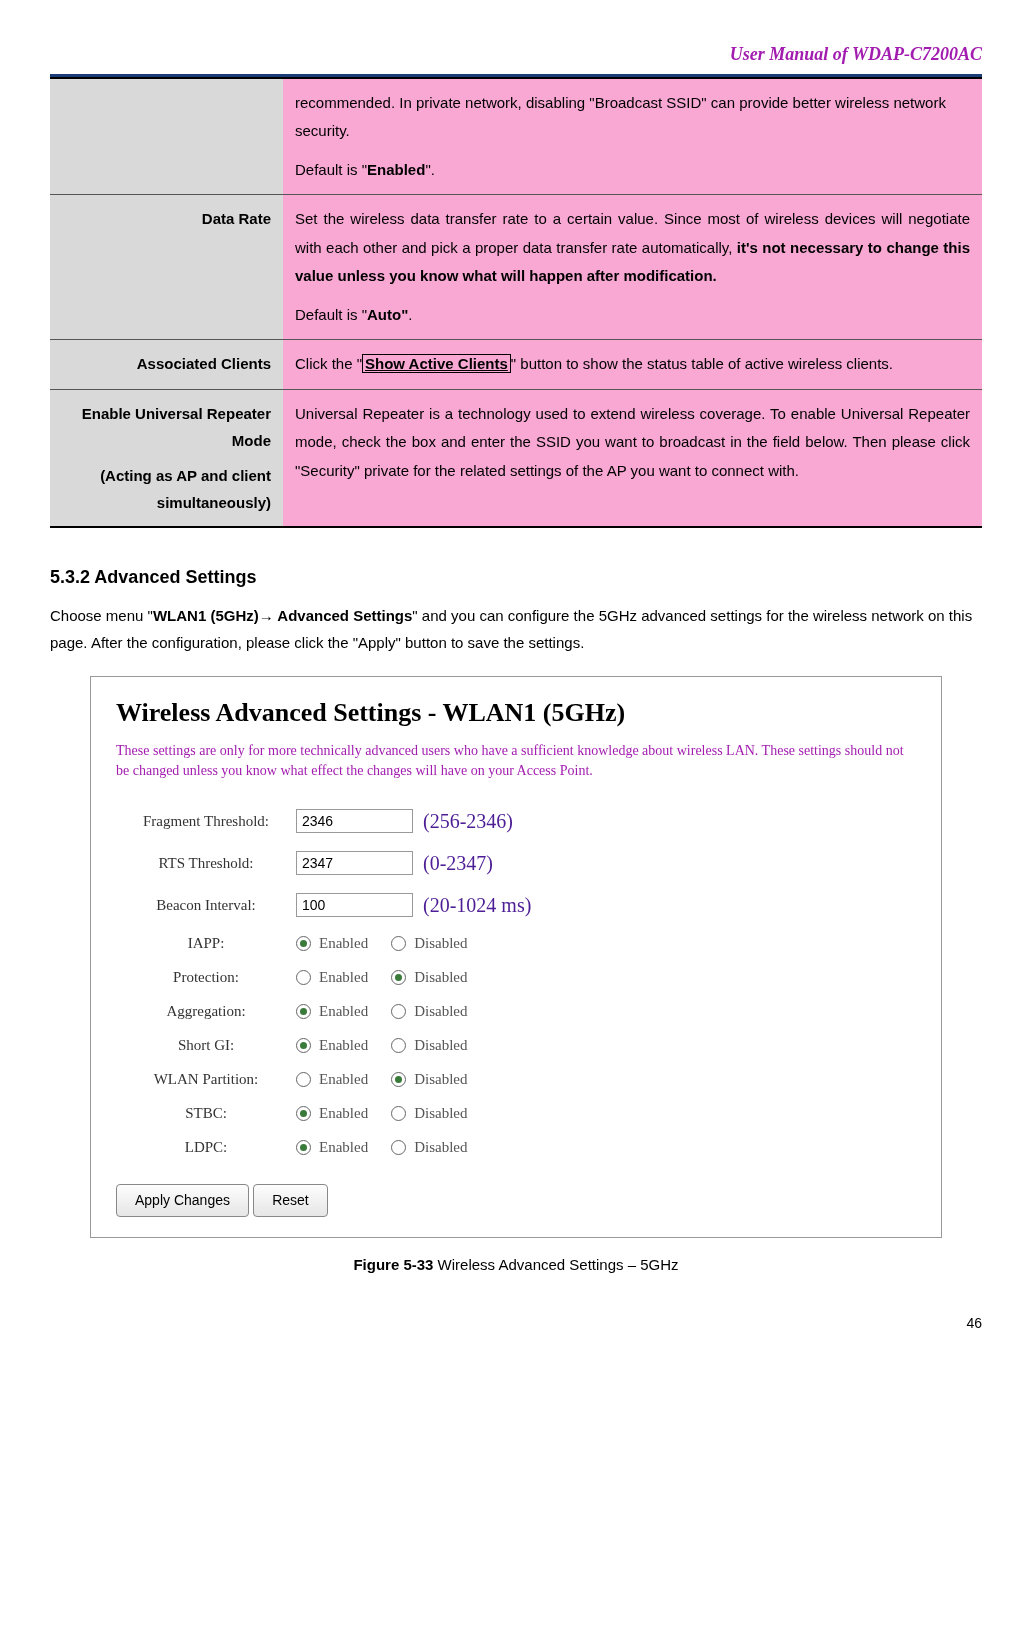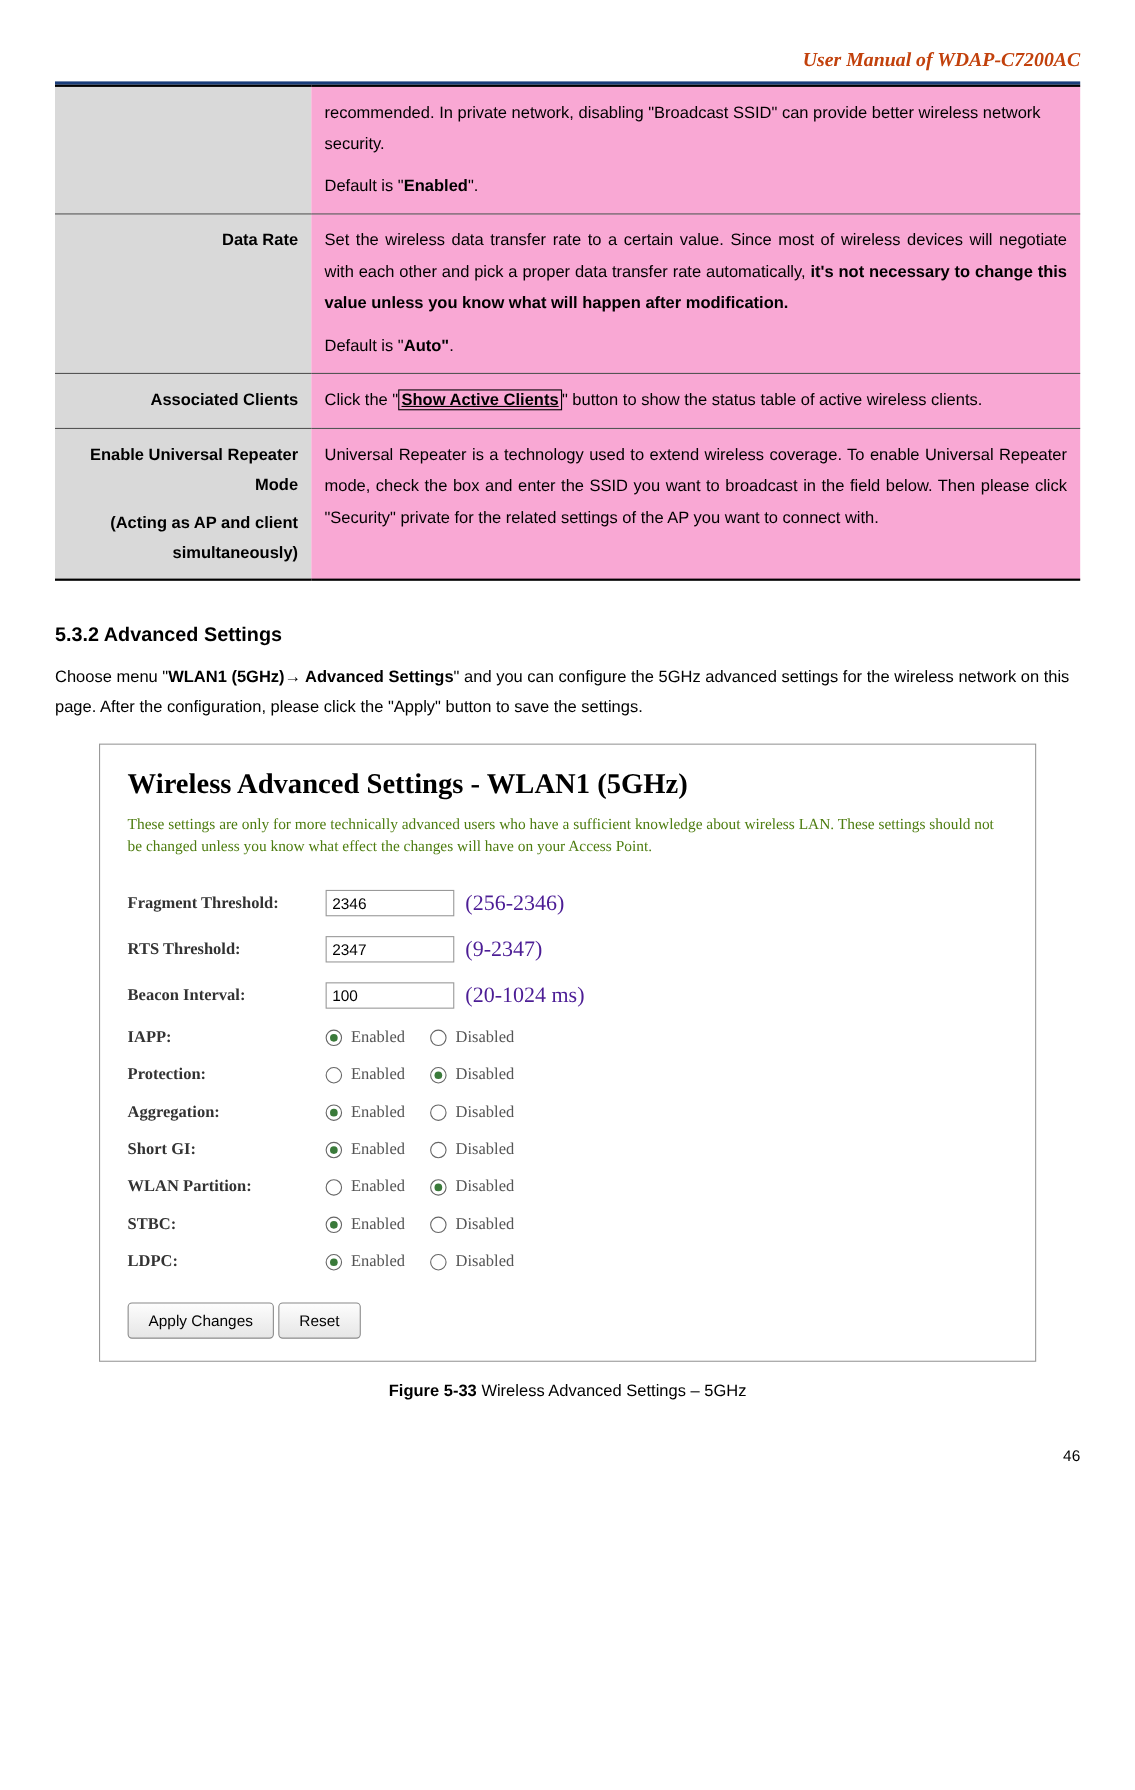--- a/index.html
+++ b/index.html
@@ -5,21 +5,21 @@
     body {
       font-family: Arial, sans-serif;
       margin: 0;
       padding: 40px 50px;
       font-size: 15px;
       line-height: 1.6;
       color: #000;
     }
     .header-title {
       text-align: right;
-      color: #c2410c;
+      color: #a21caf;
       font-weight: bold;
       font-style: italic;
       font-size: 18px;
       margin-bottom: 5px;
       font-family: 'Times New Roman', serif;
     }
     .header-rule {
       border: none;
       border-top: 3px solid #1a3d7a;
       margin: 0 0 0 0;
@@ -67,36 +67,37 @@
       padding: 15px 25px 20px 25px;
     }
     .figure-title {
       font-family: 'Times New Roman', serif;
       font-size: 26px;
       font-weight: bold;
       margin-bottom: 8px;
     }
     .figure-subtitle {
       font-family: 'Times New Roman', serif;
-      color: #4d7c0f;
+      color: #a21caf;
       font-size: 14px;
       line-height: 1.4;
       margin-bottom: 25px;
     }
     .form-row {
       display: flex;
       align-items: center;
       margin-bottom: 10px;
       font-family: 'Times New Roman', serif;
       font-size: 15px;
     }
     .form-label {
       width: 180px;
-      font-weight: bold;
+      font-weight: normal;
       color: #333;
+      text-align: center;
     }
     .form-input {
       width: 105px;
       height: 22px;
       border: 1px solid #999;
       padding: 0 5px;
       font-size: 14px;
       margin-right: 10px;
       font-family: Arial, sans-serif;
     }
@@ -214,21 +215,21 @@
   <div class="figure-subtitle">These settings are only for more technically advanced users who have a sufficient knowledge about wireless LAN. These settings should not be changed unless you know what effect the changes will have on your Access Point.</div>
 
   <div class="form-row">
     <span class="form-label">Fragment Threshold:</span>
     <input class="form-input" value="2346" style="">
     <span class="form-hint">(256-2346)</span>
   </div>
   <div class="form-row">
     <span class="form-label">RTS Threshold:</span>
     <input class="form-input" value="2347" style="">
-    <span class="form-hint">(9-2347)</span>
+    <span class="form-hint">(0-2347)</span>
   </div>
   <div class="form-row">
     <span class="form-label">Beacon Interval:</span>
     <input class="form-input" value="100" style="">
     <span class="form-hint">(20-1024 ms)</span>
   </div>
 
   <div id="radio-rows">
       <div class="form-row">
         <span class="form-label">IAPP:</span>

